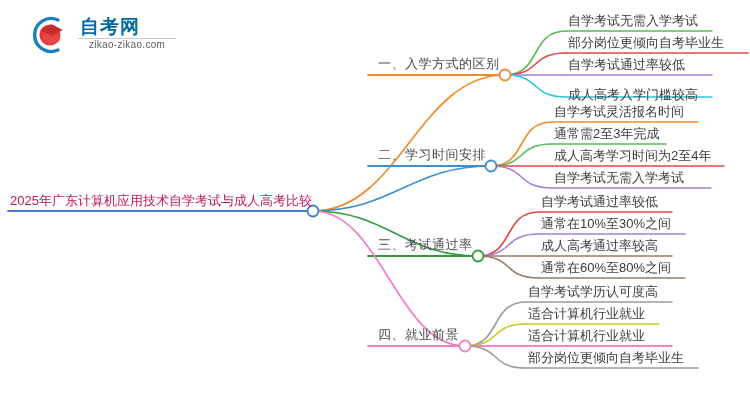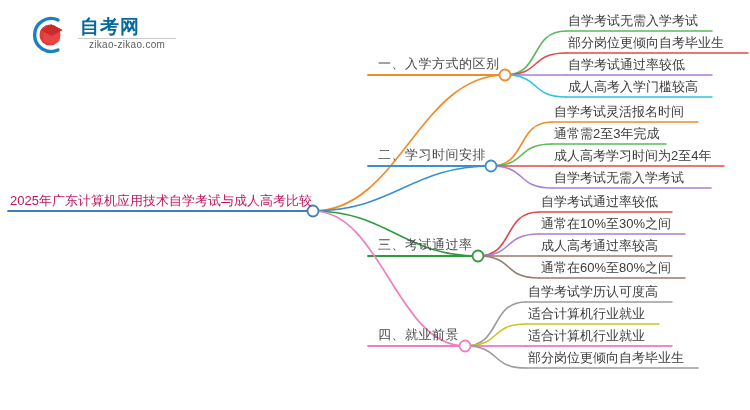--- a/index.html
+++ b/index.html
@@ -153,21 +153,21 @@
     <circle cx="465" cy="346" r="5.5" fill="#ffffff" stroke="#ef7fc1" stroke-width="1.8"></circle>
     <circle cx="313" cy="211" r="5.5" fill="#ffffff" stroke="#3d7fc1" stroke-width="1.8"></circle>
   </svg>
 
 <div id="labels-layer">
     <div class="node-label root-label" style="left: 10px; top: 194px;">2025年广东计算机应用技术自学考试与成人高考比较</div>
     <div class="node-label branch-label" style="left: 378px; top: 57px;">一、入学方式的区别</div>
     <div class="node-label leaf-label" style="left: 568px; top: 14px;">自学考试无需入学考试</div>
     <div class="node-label leaf-label" style="left: 568px; top: 36px;">部分岗位更倾向自考毕业生</div>
     <div class="node-label leaf-label" style="left: 568px; top: 58px;">自学考试通过率较低</div>
-    <div class="node-label leaf-label" style="left: 568px; top: 80px; text-align: right;">成人高考入学门槛较高</div>
+    <div class="node-label leaf-label" style="left: 568px; top: 88px; text-align: right;">成人高考入学门槛较高</div>
     <div class="node-label branch-label" style="left: 378px; top: 148px;">二、学习时间安排</div>
     <div class="node-label leaf-label" style="left: 554px; top: 105px;">自学考试灵活报名时间</div>
     <div class="node-label leaf-label" style="left: 554px; top: 127px;">通常需2至3年完成</div>
     <div class="node-label leaf-label" style="left: 554px; top: 149px;">成人高考学习时间为2至4年</div>
     <div class="node-label leaf-label" style="left: 554px; top: 171px;">自学考试无需入学考试</div>
     <div class="node-label branch-label" style="left: 378px; top: 238px;">三、考试通过率</div>
     <div class="node-label leaf-label" style="left: 541px; top: 195px;">自学考试通过率较低</div>
     <div class="node-label leaf-label" style="left: 541px; top: 217px;">通常在10%至30%之间</div>
     <div class="node-label leaf-label" style="left: 541px; top: 239px;">成人高考通过率较高</div>
     <div class="node-label leaf-label" style="left: 541px; top: 261px;">通常在60%至80%之间</div>

